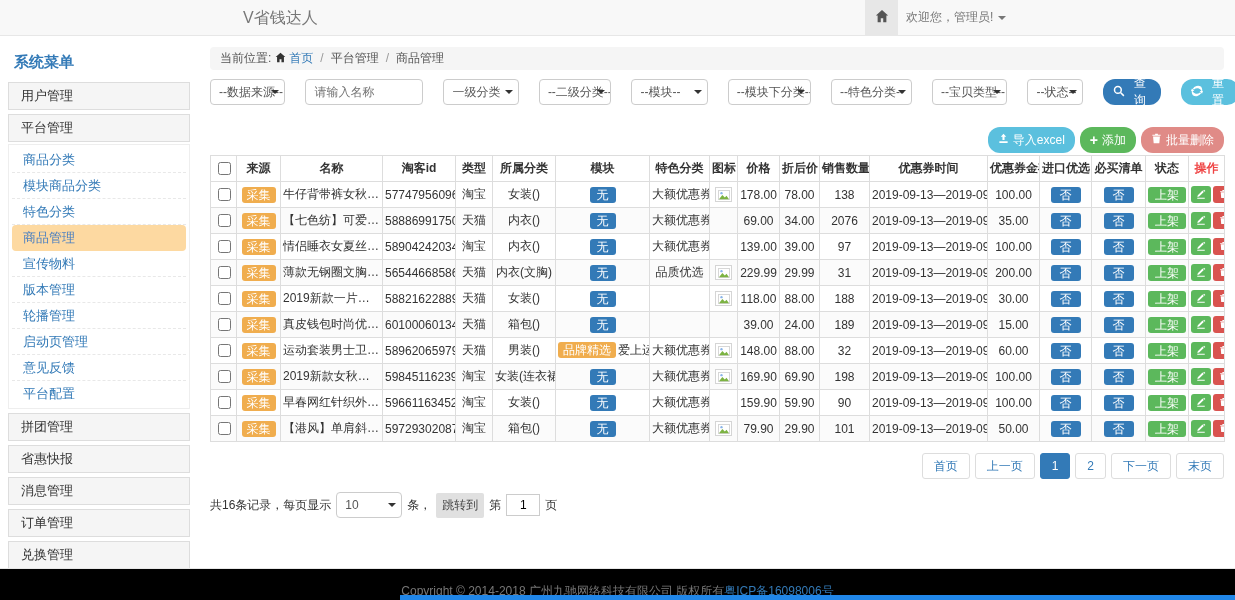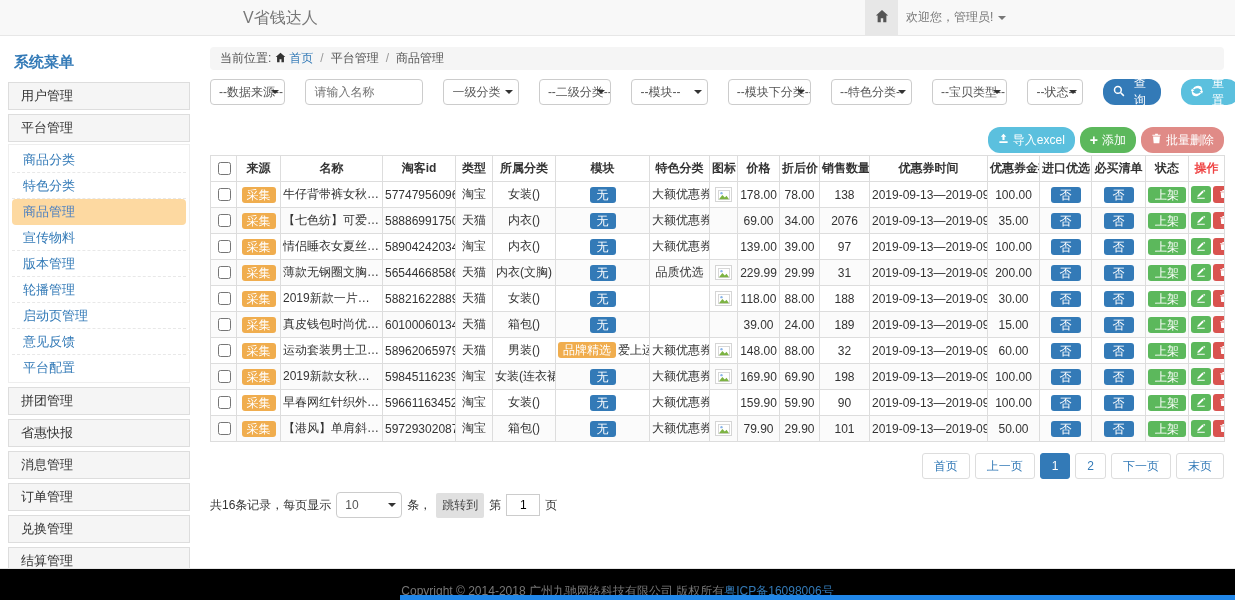--- a/index.html
+++ b/index.html
@@ -93,20 +93,21 @@
   </div>
 </div>
 
 <div class="sidebar">
   <div class="side-title">系统菜单</div>
   <div>
       <div class="side-group">用户管理</div>
       <div class="side-group">平台管理</div>
       <div class="side-sub">
         <div class="side-sub-item">商品分类</div>
+        <div class="side-sub-item">模块商品分类</div>
         <div class="side-sub-item">特色分类</div>
         <div class="side-sub-item active">商品管理</div>
         <div class="side-sub-item">宣传物料</div>
         <div class="side-sub-item">版本管理</div>
         <div class="side-sub-item">轮播管理</div>
         <div class="side-sub-item">启动页管理</div>
         <div class="side-sub-item">意见反馈</div>
         <div class="side-sub-item">平台配置</div>
       </div>
       <div class="side-group">拼团管理</div>

